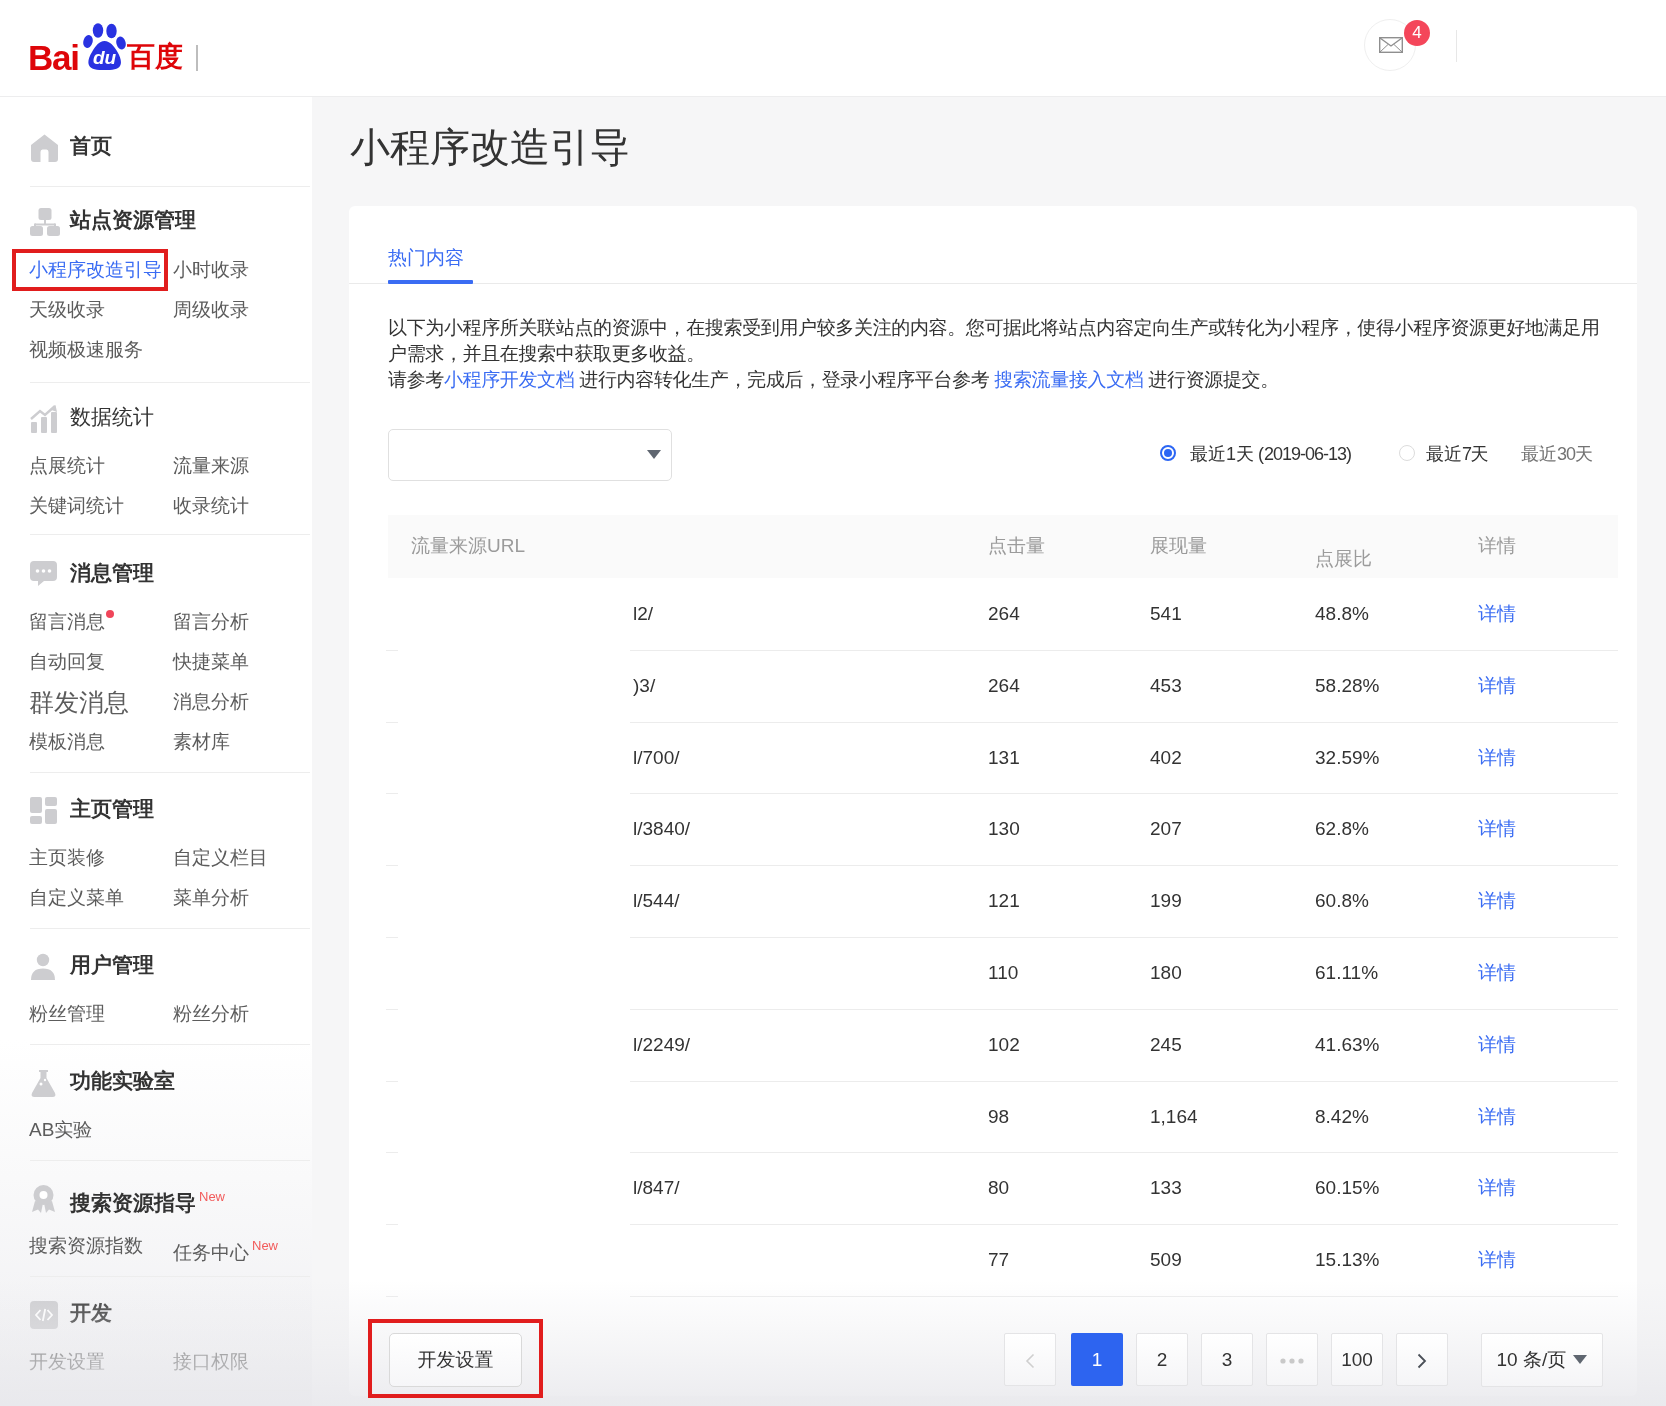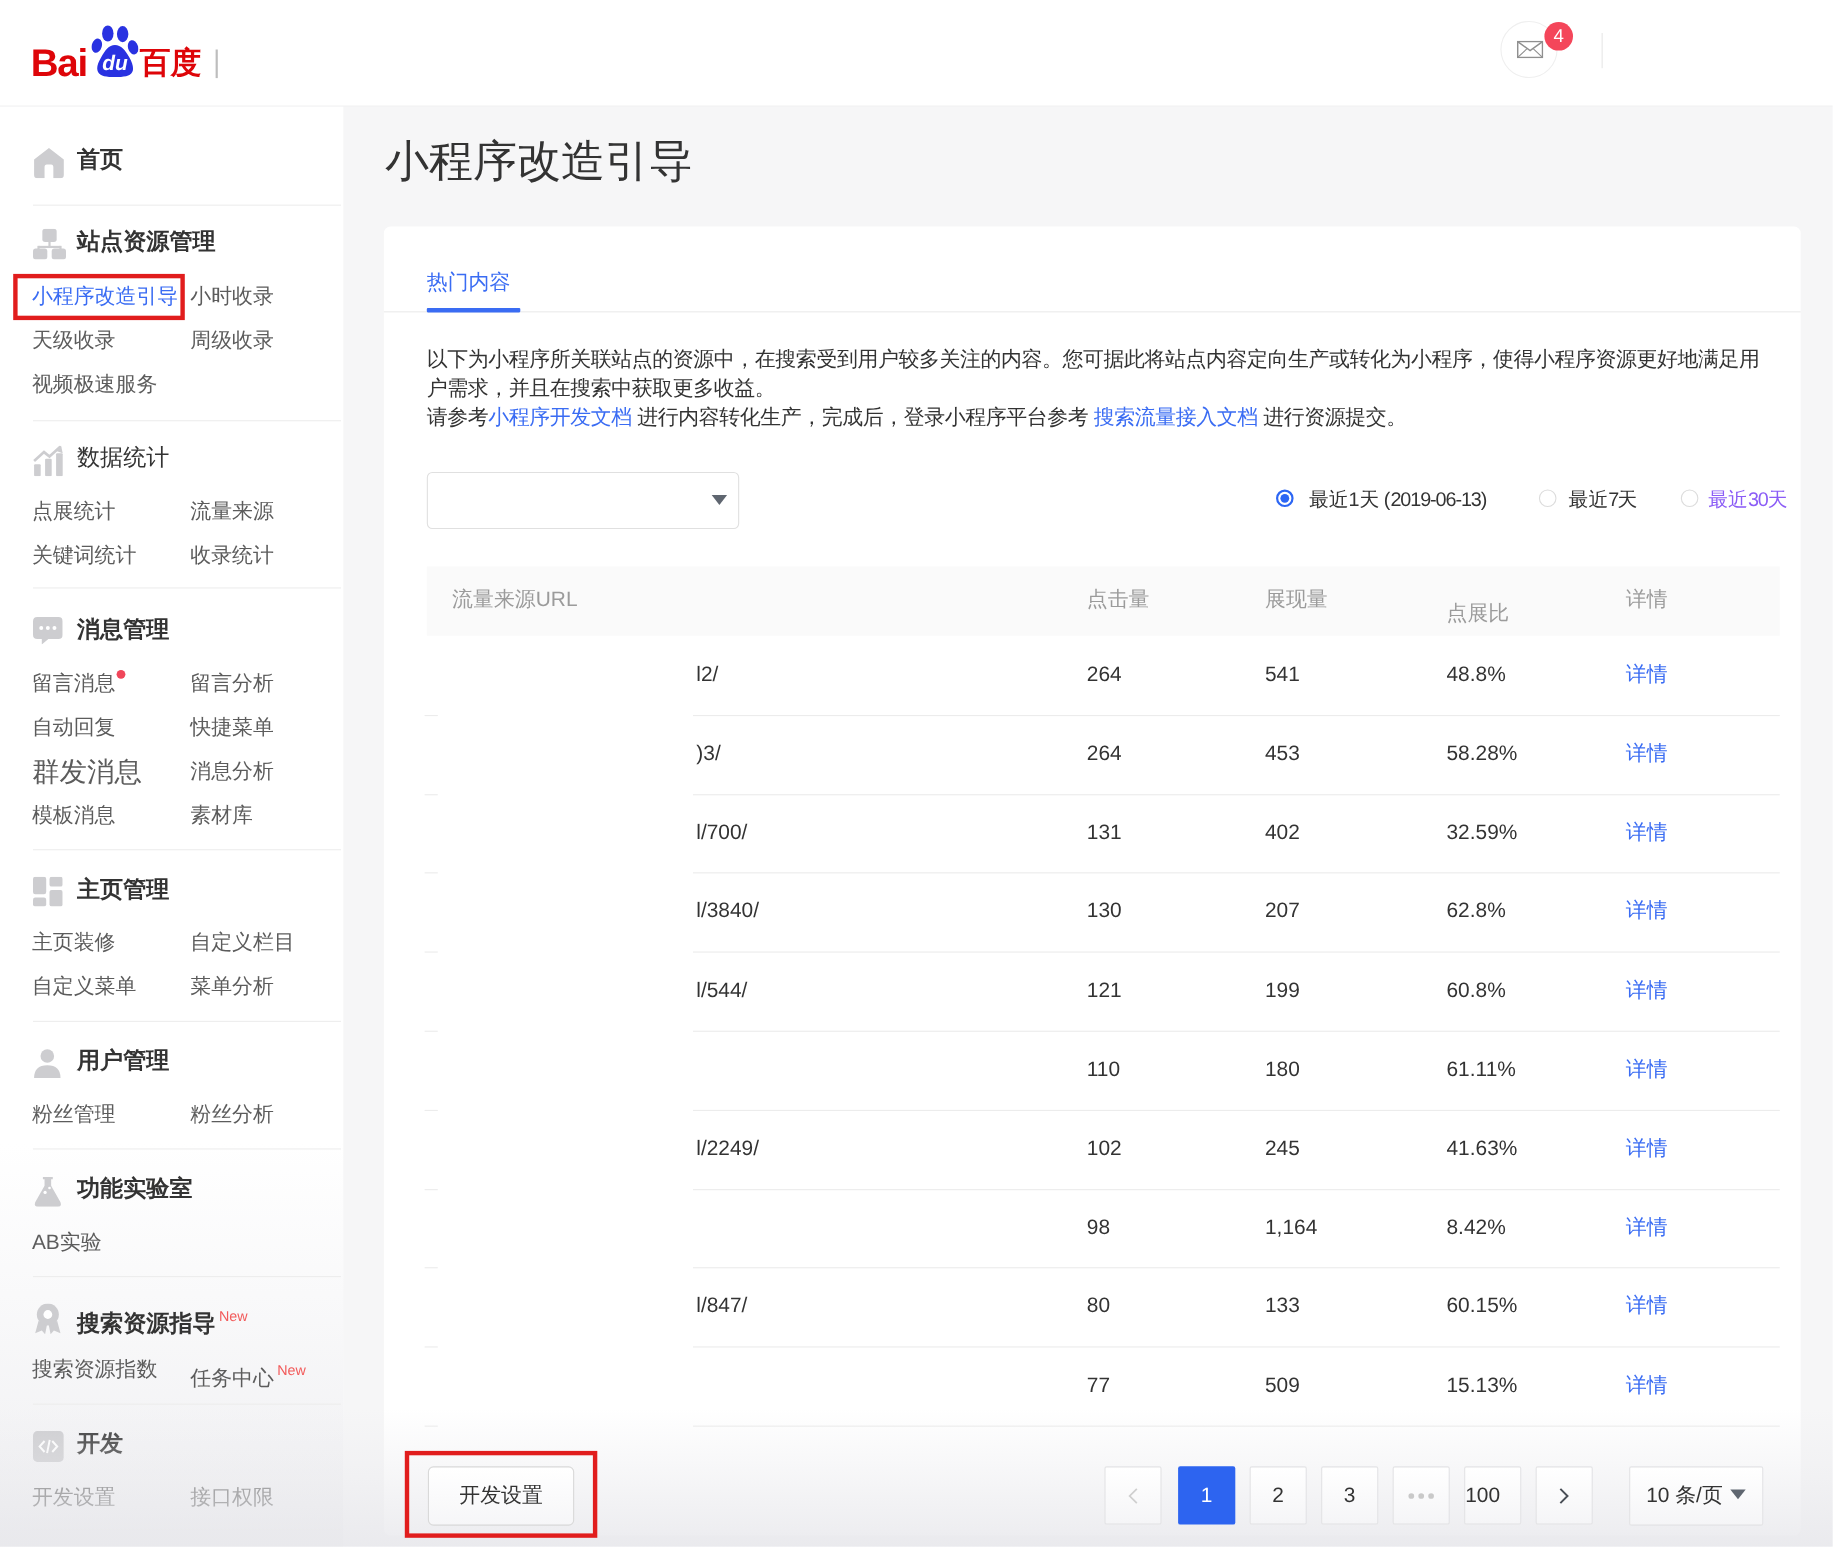--- a/index.html
+++ b/index.html
@@ -143,21 +143,21 @@
 <div class="abs" style="left:388px;top:315px;width:1214px;font-size:19px;letter-spacing:-0.36px;color:#333;line-height:26px;word-break:break-all">以下为小程序所关联站点的资源中，在搜索受到用户较多关注的内容。您可据此将站点内容定向生产或转化为小程序，使得小程序资源更好地满足用户需求，并且在搜索中获取更多收益。<br>请参考<a style="color:#3a6cf3;text-decoration:none">小程序开发文档</a> 进行内容转化生产，完成后，登录小程序平台参考 <a style="color:#3a6cf3;text-decoration:none">搜索流量接入文档</a> 进行资源提交。</div>
 
 <div class="abs" style="left:388px;top:429px;width:284px;height:52px;border:1px solid #e0e0e0;border-radius:5px;box-sizing:border-box;background:#fff"></div>
 <div class="abs" style="left:647px;top:450px;width:0;height:0;border-left:7px solid transparent;border-right:7px solid transparent;border-top:9px solid #5f6670"></div>
 <div class="abs" style="left:1160px;top:445px;width:16px;height:16px;border-radius:50%;border:2px solid #2c66f4;box-sizing:border-box;background:#fff"></div>
 <div class="abs" style="left:1164px;top:449px;width:8px;height:8px;border-radius:50%;background:#2c66f4"></div>
 <div class="t" style="left:1190px;top:441px;font-size:18px;color:#333">最近1天<span style="margin-left:4px">(</span><span style="letter-spacing:-1px">2019-06-13</span><span style="margin-left:0px">)</span></div>
 <div class="abs" style="left:1399px;top:445px;width:16px;height:16px;border-radius:50%;border:1px solid #dcdcdc;box-sizing:border-box;background:#fff"></div>
 <div class="t" style="left:1426px;top:441px;font-size:18px;color:#333">最近<span style="letter-spacing:-1.5px">7</span>天</div>
 <div class="abs" style="left:1528px;top:445px;width:16px;height:16px;border-radius:50%;border:1px solid #dcdcdc;box-sizing:border-box;background:#fff"></div>
-<div class="t" style="left:1553px;top:441px;font-size:18px;color:#8b5cf6">最近<span style="letter-spacing:-1px">30</span>天</div>
+<div class="t" style="left:1521px;top:441px;font-size:18px;color:#737373">最近<span style="letter-spacing:-1px">30</span>天</div>
 <div class="abs" style="left:388px;top:515px;width:1230px;height:63px;background:#fafafa"></div>
 <div class="t" style="left:411px;top:533px;font-size:19px;color:#9b9b9b">流量来源URL</div>
 <div class="t" style="left:988px;top:533px;font-size:19px;color:#9b9b9b">点击量</div>
 <div class="t" style="left:1150px;top:533px;font-size:19px;color:#9b9b9b">展现量</div>
 <div class="t" style="left:1315px;top:546px;font-size:19px;color:#9b9b9b">点展比</div>
 <div class="t" style="left:1478px;top:533px;font-size:19px;color:#9b9b9b">详情</div>
 <div class="abs" style="left:386px;top:649.8px;width:12px;height:1px;background:#ececec"></div>
 <div class="abs" style="left:630px;top:649.8px;width:988px;height:1px;background:#ececec"></div>
 <div class="t" style="left:633px;top:600.9px;font-size:19px;color:#333">l2/</div>
 <div class="t" style="left:988px;top:600.9px;font-size:19px;color:#333">264</div>
@@ -231,19 +231,19 @@
       <path d="M8.5 1.5 L2 8 L8.5 14.5" fill="none" stroke="#cfcfcf" stroke-width="1.6"></path>
     </svg></div>
 <div class="abs" style="left:1071px;top:1333px;width:52px;height:53px;background:#2d64f0;z-index:6;border-radius:2px;color:#fff;font-size:19px;text-align:center;line-height:53px">1</div>
 <div class="abs" style="left:1136px;top:1333px;width:52px;height:53px;background:linear-gradient(180deg,#fff,#f5f5f7);border:1px solid #e4e4e6;z-index:6;border-radius:2px;box-sizing:border-box;color:#333;font-size:19px;text-align:center;line-height:51px">2</div>
 <div class="abs" style="left:1201px;top:1333px;width:52px;height:53px;background:linear-gradient(180deg,#fff,#f5f5f7);border:1px solid #e4e4e6;z-index:6;border-radius:2px;box-sizing:border-box;color:#333;font-size:19px;text-align:center;line-height:51px">3</div>
 <div class="abs" style="left:1266px;top:1333px;width:52px;height:53px;background:linear-gradient(180deg,#fff,#f5f5f7);border:1px solid #e4e4e6;z-index:6;border-radius:2px;box-sizing:border-box;color:#333;font-size:19px;text-align:center;line-height:51px"><svg width="24" height="6" viewBox="0 0 24 6" style="vertical-align:middle">
       <circle cx="3" cy="3" r="2.6" fill="#c9c9c9"></circle>
       <circle cx="12" cy="3" r="2.6" fill="#c9c9c9"></circle>
       <circle cx="21" cy="3" r="2.6" fill="#c9c9c9"></circle>
     </svg></div>
-<div class="abs" style="left:1331px;top:1333px;width:52px;height:53px;background:linear-gradient(180deg,#fff,#f5f5f7);border:1px solid #e4e4e6;z-index:6;border-radius:2px;box-sizing:border-box;color:#333;font-size:19px;line-height:51px">100</div>
+<div class="abs" style="left:1331px;top:1333px;width:52px;height:53px;background:linear-gradient(180deg,#fff,#f5f5f7);border:1px solid #e4e4e6;z-index:6;border-radius:2px;box-sizing:border-box;color:#333;font-size:19px;text-align:center;line-height:51px">100</div>
 <div class="abs" style="left:1396px;top:1333px;width:52px;height:53px;background:linear-gradient(180deg,#fff,#f5f5f7);border:1px solid #e4e4e6;z-index:6;border-radius:2px;box-sizing:border-box;color:#333;font-size:19px;text-align:center;line-height:51px"><svg width="10" height="16" viewBox="0 0 10 16" style="vertical-align:middle">
       <path d="M1.5 1.5 L8 8 L1.5 14.5" fill="none" stroke="#4a4f57" stroke-width="1.8"></path>
     </svg></div>
 <div class="abs" style="left:1481px;top:1333px;width:122px;height:54px;background:linear-gradient(180deg,#fff,#f5f5f7);border:1px solid #e4e4e6;border-radius:2px;z-index:6;box-sizing:border-box;color:#333;font-size:19px;text-align:center;line-height:52px">10 条/页 <span style="display:inline-block;width:0;height:0;border-left:7px solid transparent;border-right:7px solid transparent;border-top:9px solid #5f6670;vertical-align:2px;margin-left:2px"></span></div>
 
 <div class="abs" style="left:0;top:1280px;width:1666px;height:126px;background:linear-gradient(180deg,rgba(235,235,238,0) 0%,rgba(235,235,238,0.45) 50%,rgba(232,232,236,0.85) 100%);pointer-events:none;z-index:4"></div>
 
 </body></html>

